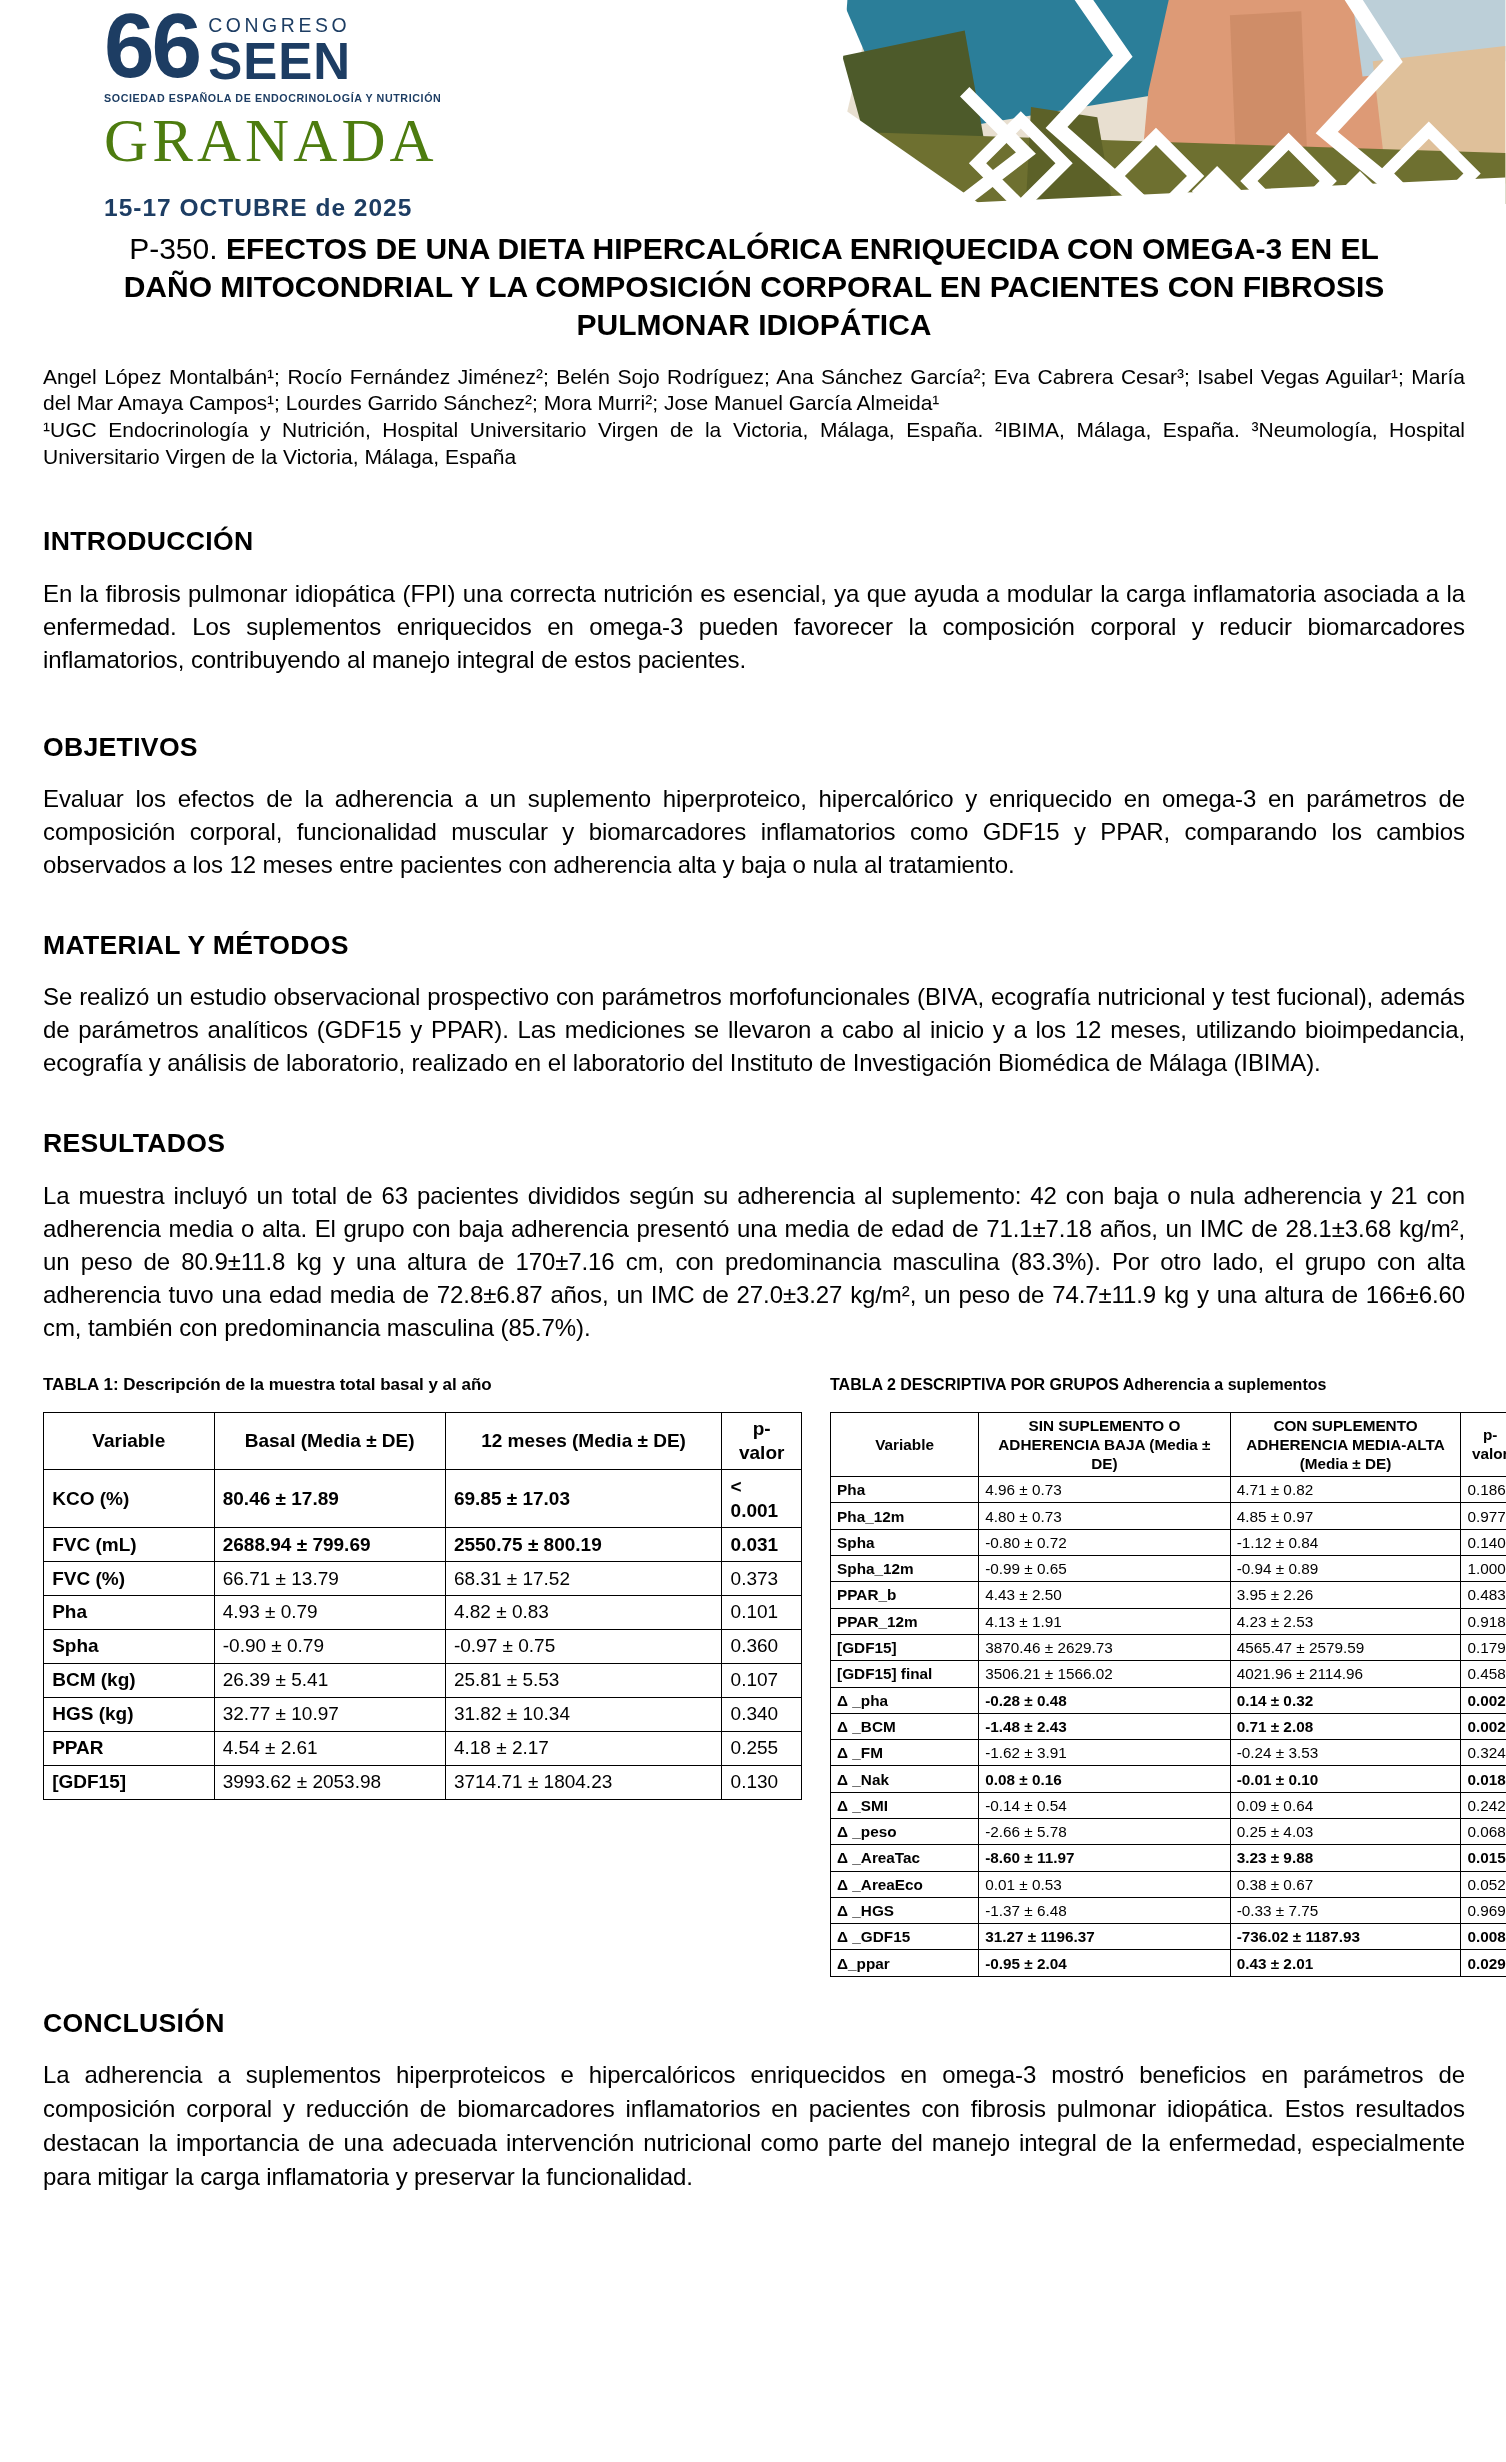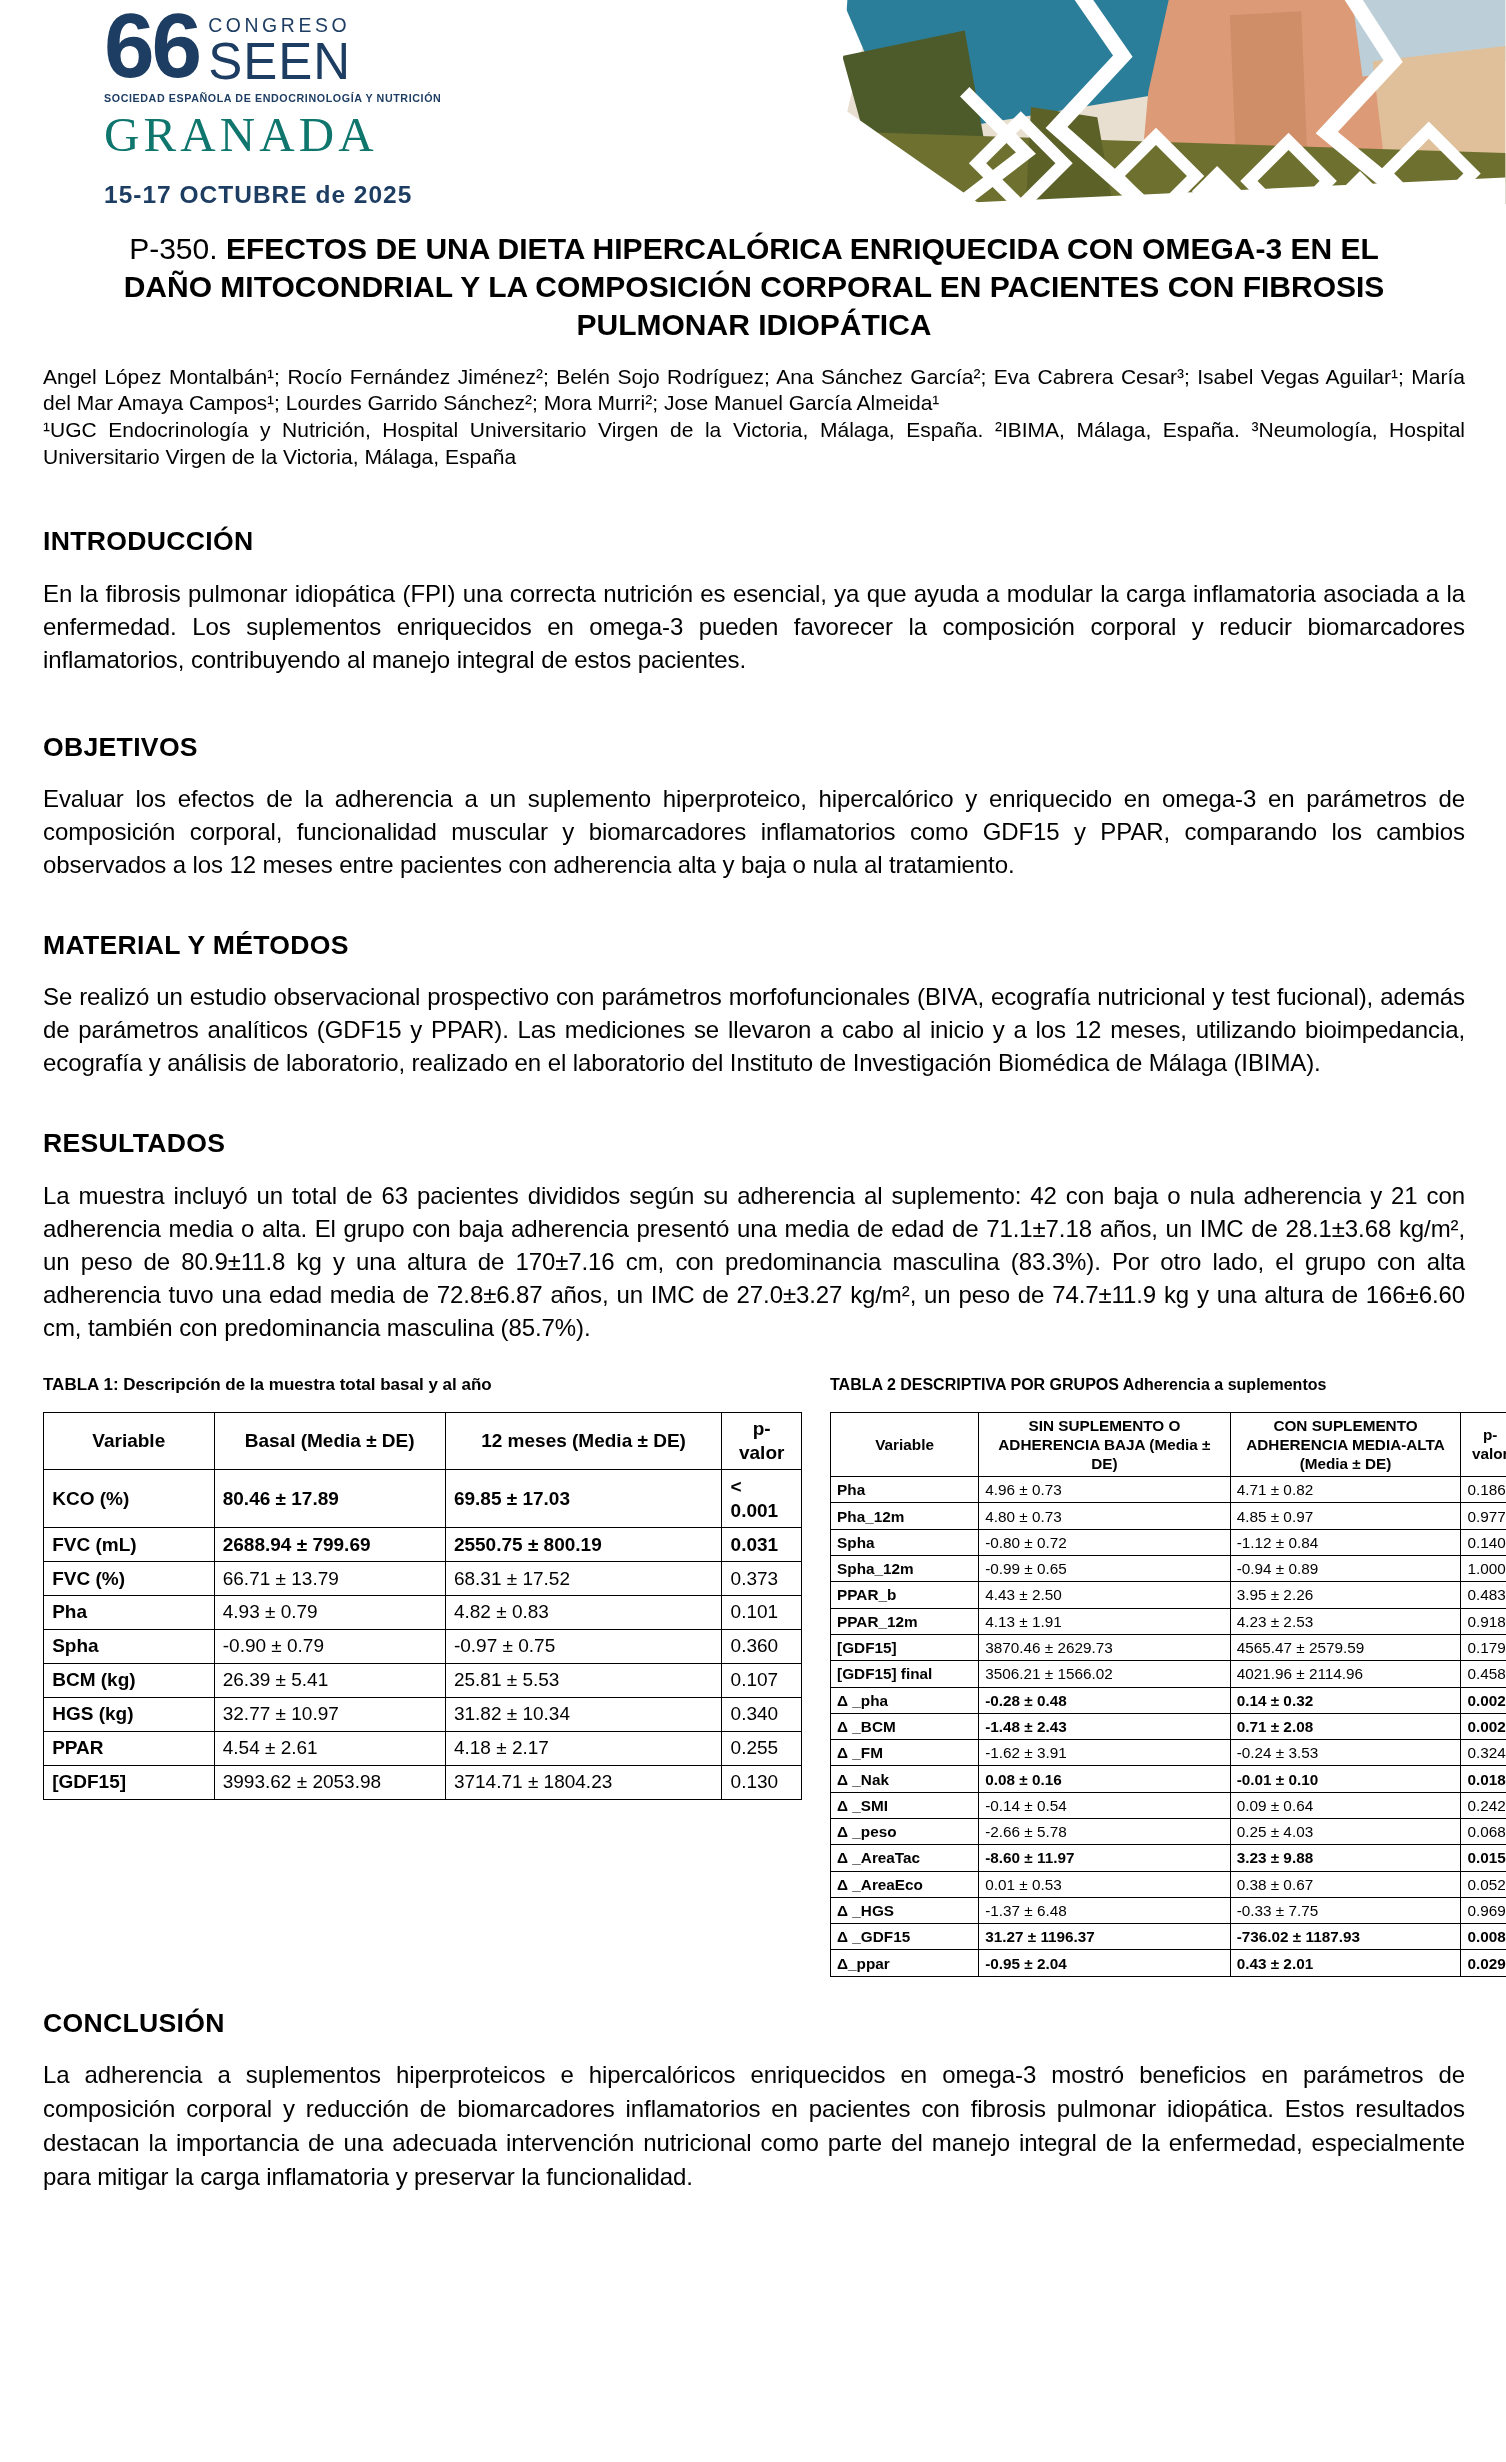--- a/index.html
+++ b/index.html
@@ -12,23 +12,23 @@
     color:#000;
     overflow:hidden;
   }
   
   header{position:relative;height:204px;}
   .logo{position:absolute;left:104px;top:11.2px;color:#1d3d63;}
   .logo-top{display:flex;align-items:flex-start;}
   .logo-66{font-size:91px;font-weight:bold;line-height:0.78;letter-spacing:-3.1px;color:#1d3d63;}
   .logo-right{margin-left:9.2px;margin-top:3.1px;}
   .logo-congreso{font-size:19.4px;letter-spacing:3.6px;font-weight:normal;color:#1d3d63;}
-  .logo-seen{font-size:51px;font-weight:normal;letter-spacing:1px;line-height:0.95;margin-top:1px;color:#1d3d63;}
+  .logo-seen{font-size:51px;font-weight:bold;letter-spacing:1px;line-height:0.95;margin-top:1px;color:#1d3d63;}
   .logo-society{font-size:10.7px;font-weight:bold;letter-spacing:0.6px;margin-top:5.1px;color:#1d3d63;}
-  .logo-city{font-family:"Liberation Serif", serif;font-size:49px;letter-spacing:4.1px;margin-top:2px;color:#0f766e;}
+  .logo-city{font-family:"Liberation Serif", serif;font-size:61px;letter-spacing:4.1px;margin-top:2px;color:#4d7c0f;}
   .logo-dates{font-size:24.5px;font-weight:bold;letter-spacing:1px;margin-top:18px;color:#1d3d63;}
   .artwork{position:absolute;right:0;top:0;width:695px;height:204px;}
   
   main{padding:0 41px 0 43px;}
   .title{
     margin:25.5px auto 0 auto;width:92%;
     text-align:center;font-size:30px;line-height:38px;font-weight:normal;
   }
   .title .title-main{font-weight:bold;}
   .authors{margin:20.4px 0 0 0;font-size:21px;line-height:26.6px;text-align:justify;}

